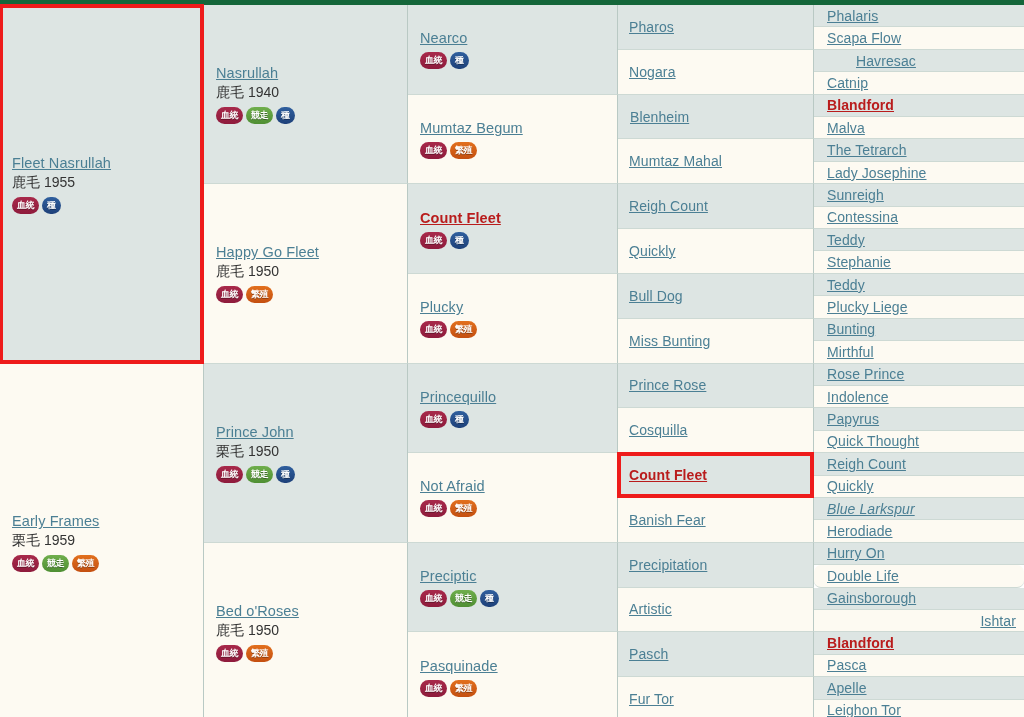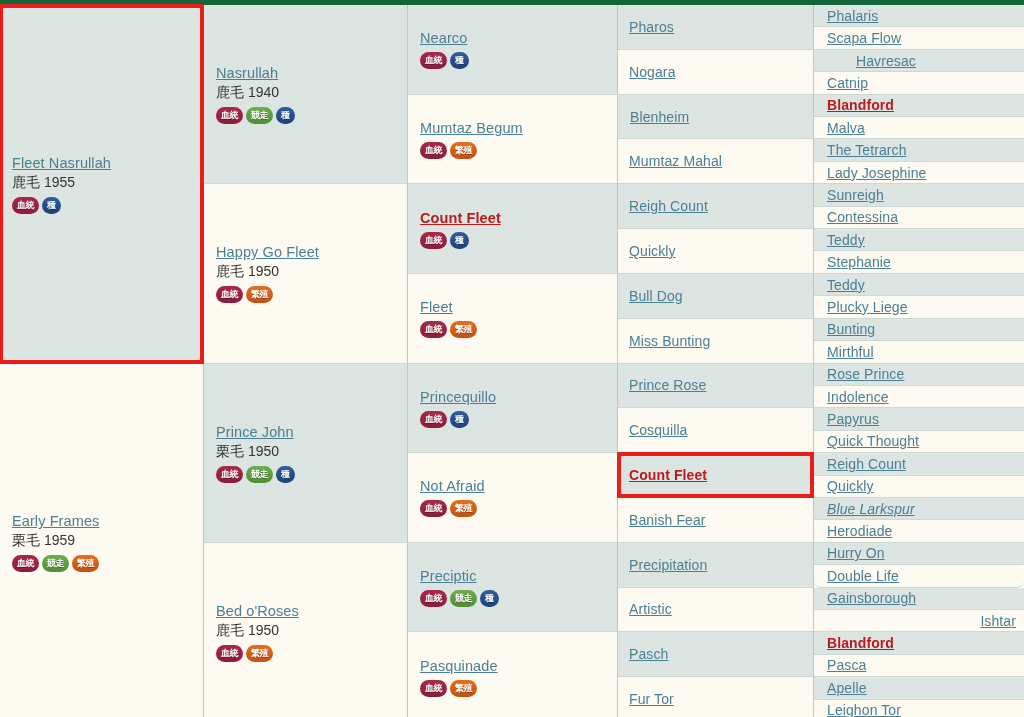--- a/index.html
+++ b/index.html
@@ -160,21 +160,21 @@
       </div>
     </div>
     <div class="cell gen3 tone-a" style="grid-area: 9 / 3 / span 4;">
       <a class="hname hl">Count Fleet</a>
       <div class="badges">
         <span class="badge ketto">血統</span>
         <span class="badge tane">種</span>
       </div>
     </div>
     <div class="cell gen3 tone-b" style="grid-area: 13 / 3 / span 4;">
-      <a class="hname">Fleet</a>
+      <a class="hname">Plucky</a>
       <div class="badges">
         <span class="badge ketto">血統</span>
         <span class="badge hanshoku">繁殖</span>
       </div>
     </div>
     <div class="cell gen3 tone-a" style="grid-area: 17 / 3 / span 4;">
       <a class="hname">Princequillo</a>
       <div class="badges">
         <span class="badge ketto">血統</span>
         <span class="badge tane">種</span>

